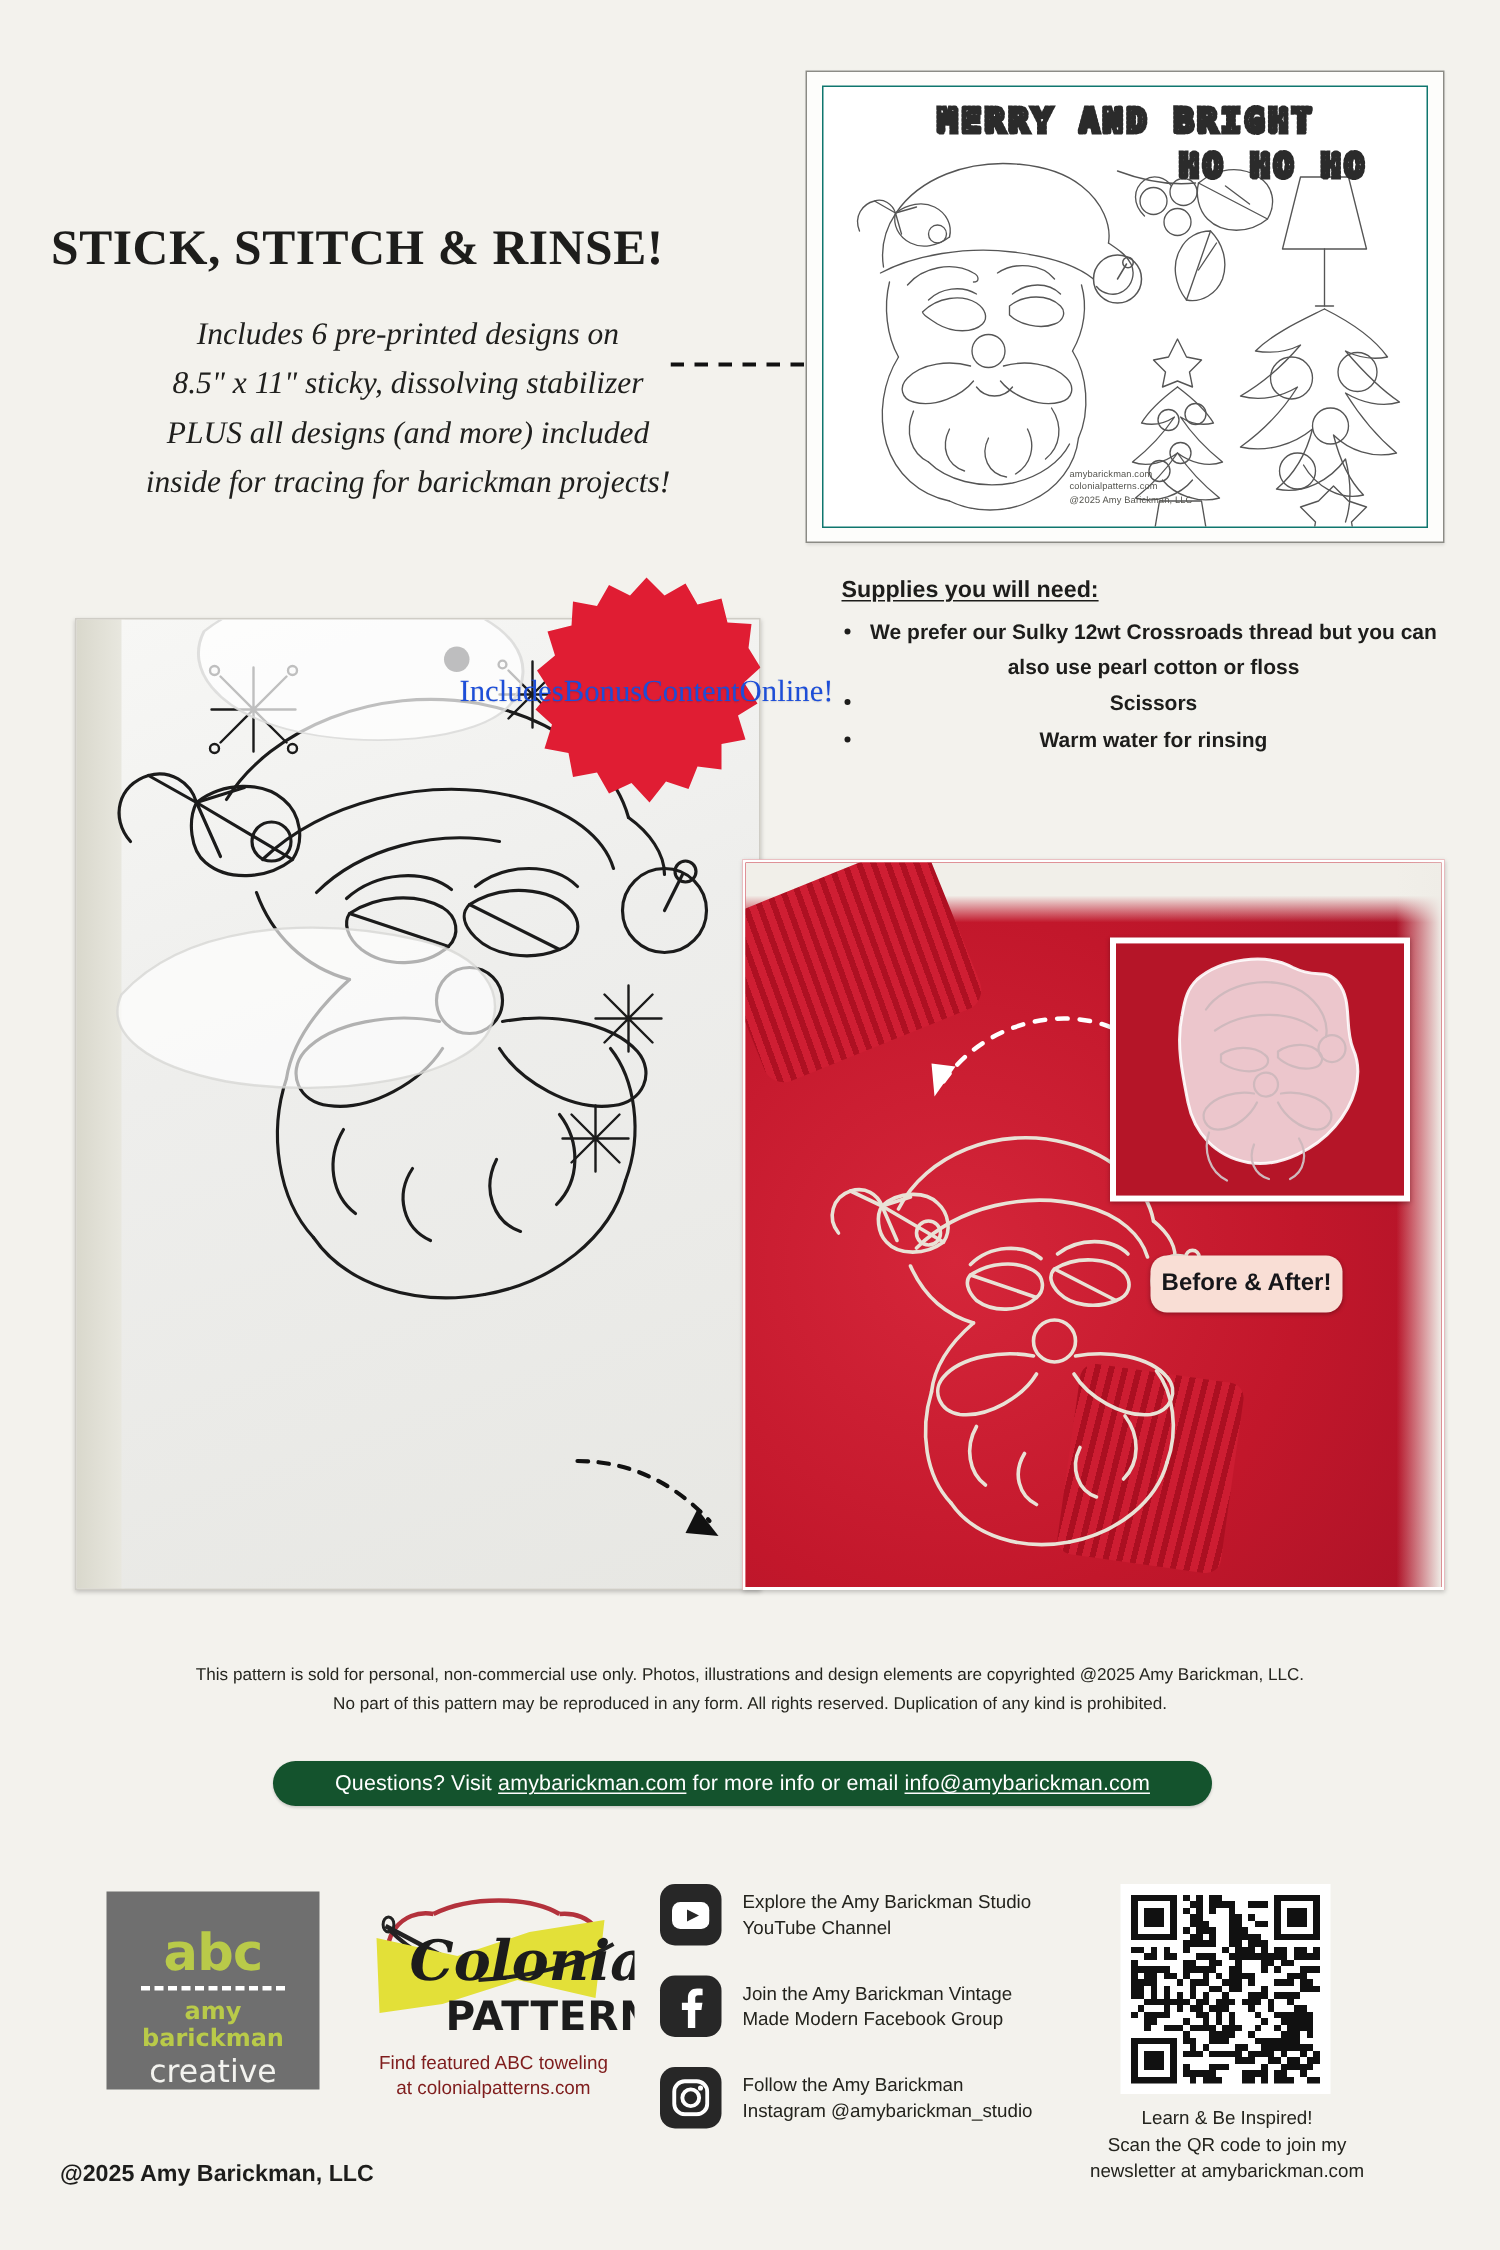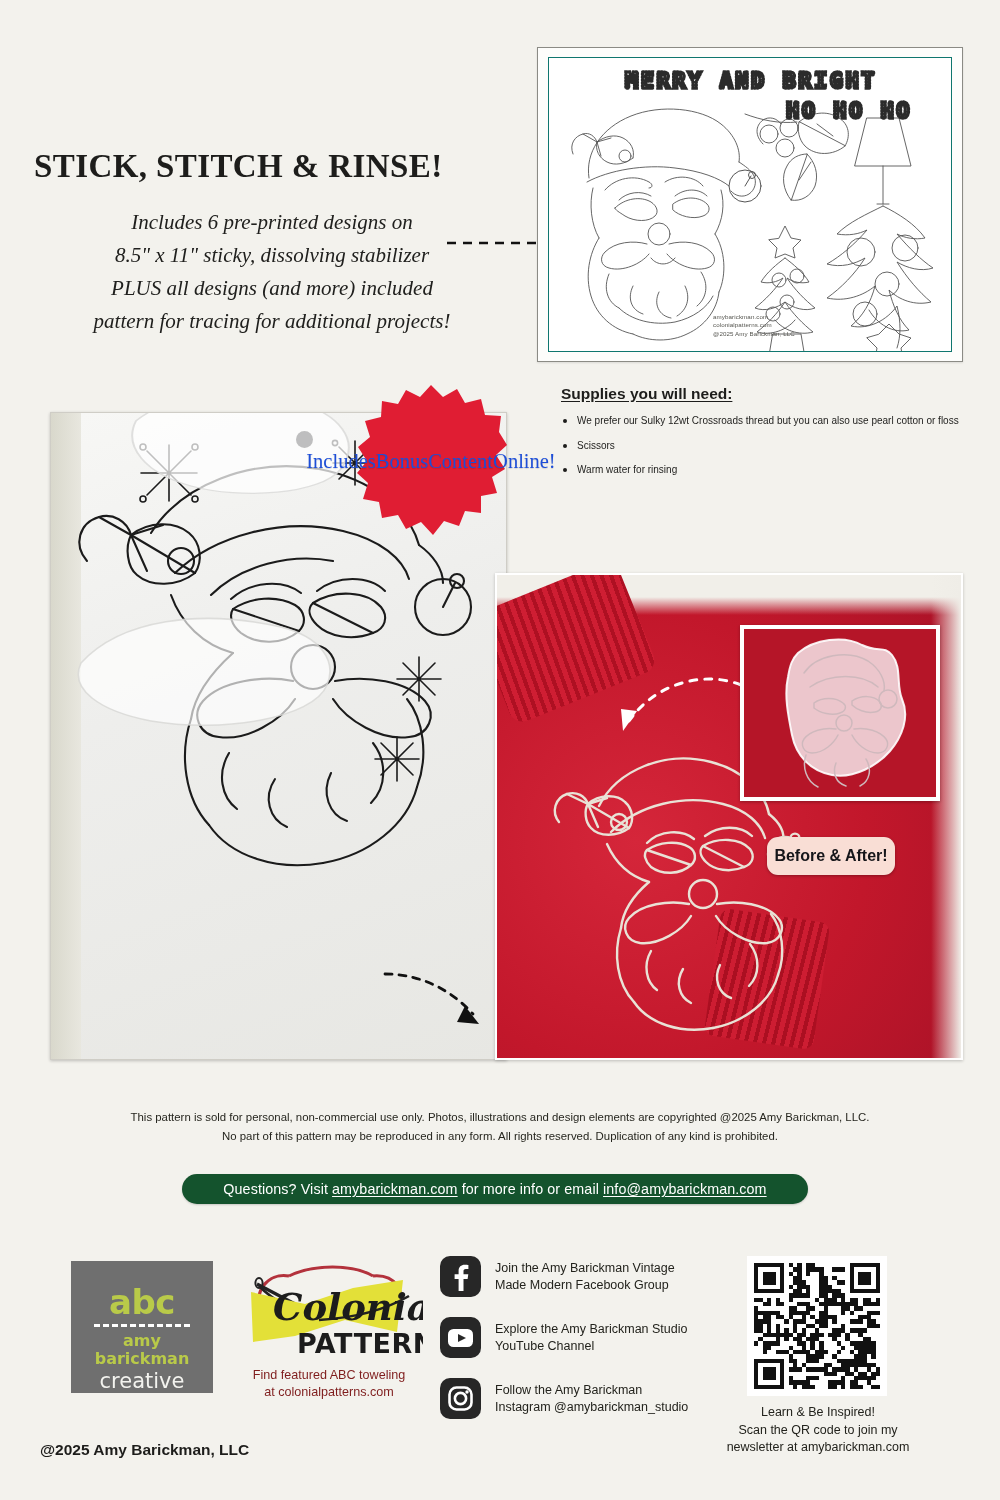--- a/index.html
+++ b/index.html
@@ -46,21 +46,21 @@
 
   
   .supplies{position:absolute;left:561px;top:385px;width:400px;}
   .supplies h3{
     margin:0 0 7px 0;font-size:15.5px;font-weight:700;color:#1d1d1b;
     text-decoration:underline;text-underline-offset:2px;
   }
   .supplies ul{margin:0;padding:0;list-style:none;}
   .supplies li{
     position:relative;padding-left:16px;margin-bottom:2px;
-    font-size:10px;line-height:22.5px;font-weight:400;color:#1d1d1b;
+    font-size:14px;line-height:22.5px;font-weight:700;color:#1d1d1b;text-align:center;
   }
   .supplies li::before{
     content:"";position:absolute;left:2px;top:9px;
     width:4px;height:4px;border-radius:50%;background:#1d1d1b;
   }
 
   
   .photo{position:absolute;overflow:hidden;background:#ddd;
     box-shadow:0 1px 3px rgba(0,0,0,.22);}
   .photo-left{left:50px;top:412px;width:455px;height:646px;
@@ -166,21 +166,21 @@
 <body>
 
 <div class="page">
 
   <div class="headline">STICK, STITCH &amp; RINSE!</div>
 
   <div class="subcopy">
     <div>Includes 6 pre-printed designs on</div>
     <div>8.5" x 11" sticky, dissolving stabilizer</div>
     <div>PLUS all designs (and more) included</div>
-    <div>pattern for tracing for additional projects!</div>
+    <div>inside for tracing for barickman projects!</div>
   </div>
 
   <div class="arrow-wrap">
     <svg width="120" height="22" viewBox="0 0 120 22">
       <line x1="0" y1="11" x2="100" y2="11" stroke="#111" stroke-width="2.6" stroke-dasharray="9 7"></line>
       <polygon points="100,4 116,11 100,18" fill="#111"></polygon>
     </svg>
   </div>
 
   <div class="sheet">
@@ -506,42 +506,42 @@
   </div>
   <div class="colonial-cap">
     <div>Find featured ABC toweling</div>
     <div>at colonialpatterns.com</div>
   </div>
 
   <div class="social">
 
     <div class="srow">
       <div class="sico">
+        <svg width="25" height="18" viewBox="0 0 25 18">
+          <rect x="0" y="0" width="25" height="18" rx="5.5" fill="#fff"></rect>
+          <polygon points="10,5 18,9 10,13" fill="#272727"></polygon>
+        </svg>
+      </div>
+      <div class="stxt">
+        <div>Explore the Amy Barickman Studio</div>
+        <div>YouTube Channel</div>
+      </div>
+    </div>
+
+    <div class="srow">
+      <div class="sico">
         <svg width="18" height="28" viewBox="0 0 18 28">
           <path fill="#fff" d="M11.5,28 V16 H15.6 L16.3,11.2 H11.5 V8.4
             C11.5,7.0 11.9,6.1 13.9,6.1 H16.4 V1.9 C15.9,1.8 14.4,1.7 12.7,1.7
             C9.1,1.7 6.6,3.9 6.6,7.9 V11.2 H2.6 V16 H6.6 V28 Z"></path>
         </svg>
       </div>
       <div class="stxt">
         <div>Join the Amy Barickman Vintage</div>
         <div>Made Modern Facebook Group</div>
-      </div>
-    </div>
-
-    <div class="srow">
-      <div class="sico">
-        <svg width="25" height="18" viewBox="0 0 25 18">
-          <rect x="0" y="0" width="25" height="18" rx="5.5" fill="#fff"></rect>
-          <polygon points="10,5 18,9 10,13" fill="#272727"></polygon>
-        </svg>
-      </div>
-      <div class="stxt">
-        <div>Explore the Amy Barickman Studio</div>
-        <div>YouTube Channel</div>
       </div>
     </div>
 
     <div class="srow">
       <div class="sico">
         <svg width="25" height="25" viewBox="0 0 25 25">
           <rect x="1.5" y="1.5" width="22" height="22" rx="7" fill="none" stroke="#fff" stroke-width="2.6"></rect>
           <circle cx="12.5" cy="12.5" r="5.6" fill="none" stroke="#fff" stroke-width="2.6"></circle>
           <circle cx="19" cy="6" r="1.7" fill="#fff"></circle>
         </svg>

